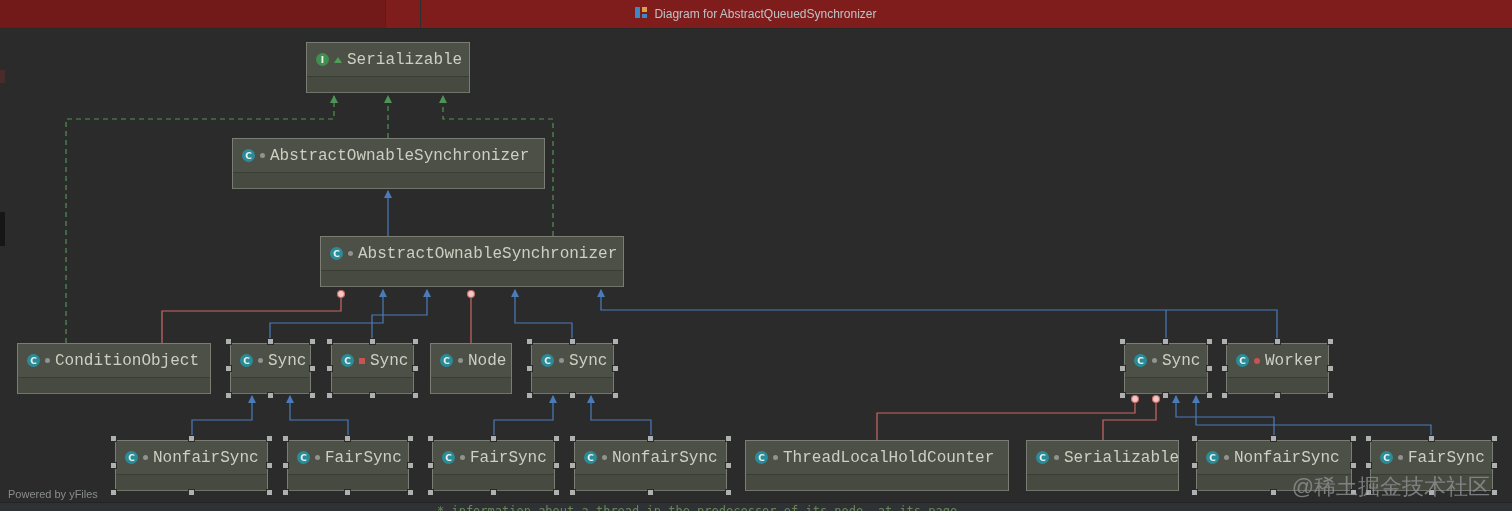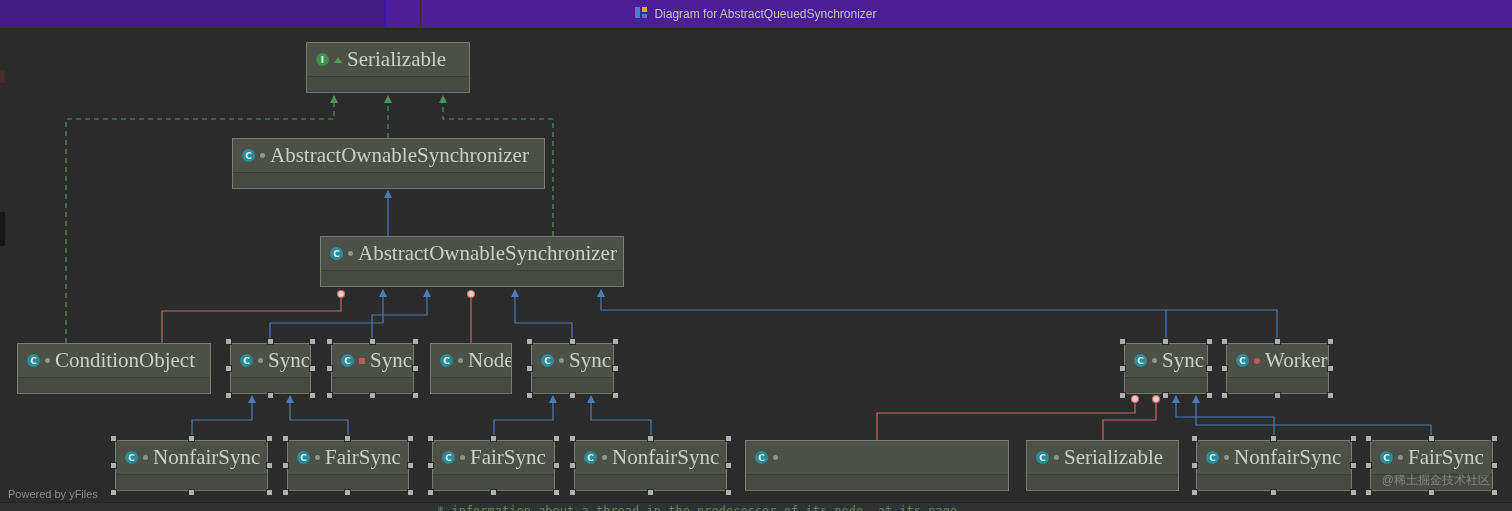--- a/index.html
+++ b/index.html
@@ -1,36 +1,36 @@
 <!DOCTYPE html>
 <html><head>
 <meta charset="utf-8">
 <style>
   html,body{margin:0;padding:0;background:#222;}
   #screen{position:relative;width:1512px;height:511px;background:#2b2b2b;overflow:hidden;
           font-family:"Liberation Sans",sans-serif;}
 
   
-  .topbar{position:absolute;left:0;top:0;width:1512px;height:28px;background:#4c1d95;
+  .topbar{position:absolute;left:0;top:0;width:1512px;height:28px;background:#7f1d1d;
           border-bottom:1px solid #282828;display:flex;align-items:center;justify-content:center;}
   .topbar-left-shade{position:absolute;left:0;top:0;width:385px;height:28px;background:rgba(0,0,0,0.10);}
   .topbar-sep{position:absolute;top:0;width:1px;height:28px;background:#2d2f31;}
   .tab-title{display:flex;align-items:center;gap:6px;z-index:2;}
   .tab-title span.txt{font-size:12px;color:#bfc2c4;}
 
   
   .gutter-mark{position:absolute;left:0;width:5px;}
 
   
   .node{position:absolute;height:51px;background:#4d5046;border:1px solid #7a7d73;
         box-sizing:border-box;z-index:2;}
   .node-title{display:flex;align-items:center;gap:5px;height:33px;padding:0 9px;
               border-bottom:1px solid #3a3d34;overflow:hidden;white-space:nowrap;}
   .node-body{height:16px;background:rgba(0,0,0,0.07);}
-  .node-label{font-family:Liberation Serif, serif;font-size:21px;color:#ccd0c3;}
+  .node-label{font-family:Liberation Mono, monospace;font-size:16px;color:#ccd0c3;}
   .circle{width:13px;height:13px;border-radius:50%;flex:0 0 13px;display:flex;align-items:center;
           justify-content:center;font:bold 9px "DejaVu Sans",sans-serif;color:#eaf4ee;}
   .circle.cls{background:#2b8c99;}
   .circle.itf{background:#3f8f4f;}
   .mod{flex:0 0 auto;}
   .mod-gray{width:5px;height:5px;border-radius:50%;background:#8f948f;}
   .mod-red-sq{width:6px;height:6px;background:#c75450;}
   .mod-red-dot{width:6px;height:6px;border-radius:50%;background:#c75450;}
   .mod-green-arr{width:0;height:0;border-left:4px solid transparent;border-right:4px solid transparent;
                  border-bottom:6px solid #4f9e58;}
@@ -44,21 +44,21 @@
   
   svg.edges{position:absolute;left:0;top:0;z-index:1;pointer-events:none;}
   .edge{fill:none;stroke-width:1.2px;}
   .edge.blue{stroke:#4a7cba;}
   .edge.green{stroke:#4e9455;stroke-dasharray:5 4;}
   .edge.red{stroke:#cb6863;}
   .relcircle{fill:#efc9c7;stroke:#cb6863;stroke-width:1.2px;}
 
   
   .powered{position:absolute;left:8px;top:488px;font-size:11px;color:#8a8d8f;z-index:3;}
-  .watermark{position:absolute;right:22px;top:472px;font-size:12px;color:#8f9193;opacity:.8;z-index:3;}
+  .watermark{position:absolute;right:22px;top:472px;font-size:22px;color:#8f9193;opacity:.8;z-index:3;}
   .bottom-strip{position:absolute;left:0;bottom:0;width:1512px;height:8px;background:#2e3234;
                 border-top:1px solid #232323;overflow:hidden;z-index:4;}
   .bottom-strip .code{position:absolute;left:437px;top:1px;font:12px "DejaVu Sans Mono",monospace;
                       color:#6a8759;white-space:nowrap;}
 </style>
 </head>
 <body>
 
 <div id="screen">
 
@@ -313,20 +313,21 @@
       <div class="handle h-se"></div>
       <div class="handle h-s"></div>
       <div class="handle h-sw"></div>
       <div class="handle h-w"></div>
     </div>
 
   <div class="node" style="left:745px;top:440px;width:264px">
     <div class="node-title">
         <span class="circle cls">C</span>
         <span class="mod mod-gray"></span>
+        <span class="node-label">ThreadLocalHoldCounter</span>
       </div>
     <div class="node-body"></div>
   </div>
 
   <div class="node" style="left:1026px;top:440px;width:153px">
     <div class="node-title">
         <span class="circle cls">C</span>
         <span class="mod mod-gray"></span>
         <span class="node-label">Serializable</span>
       </div>

